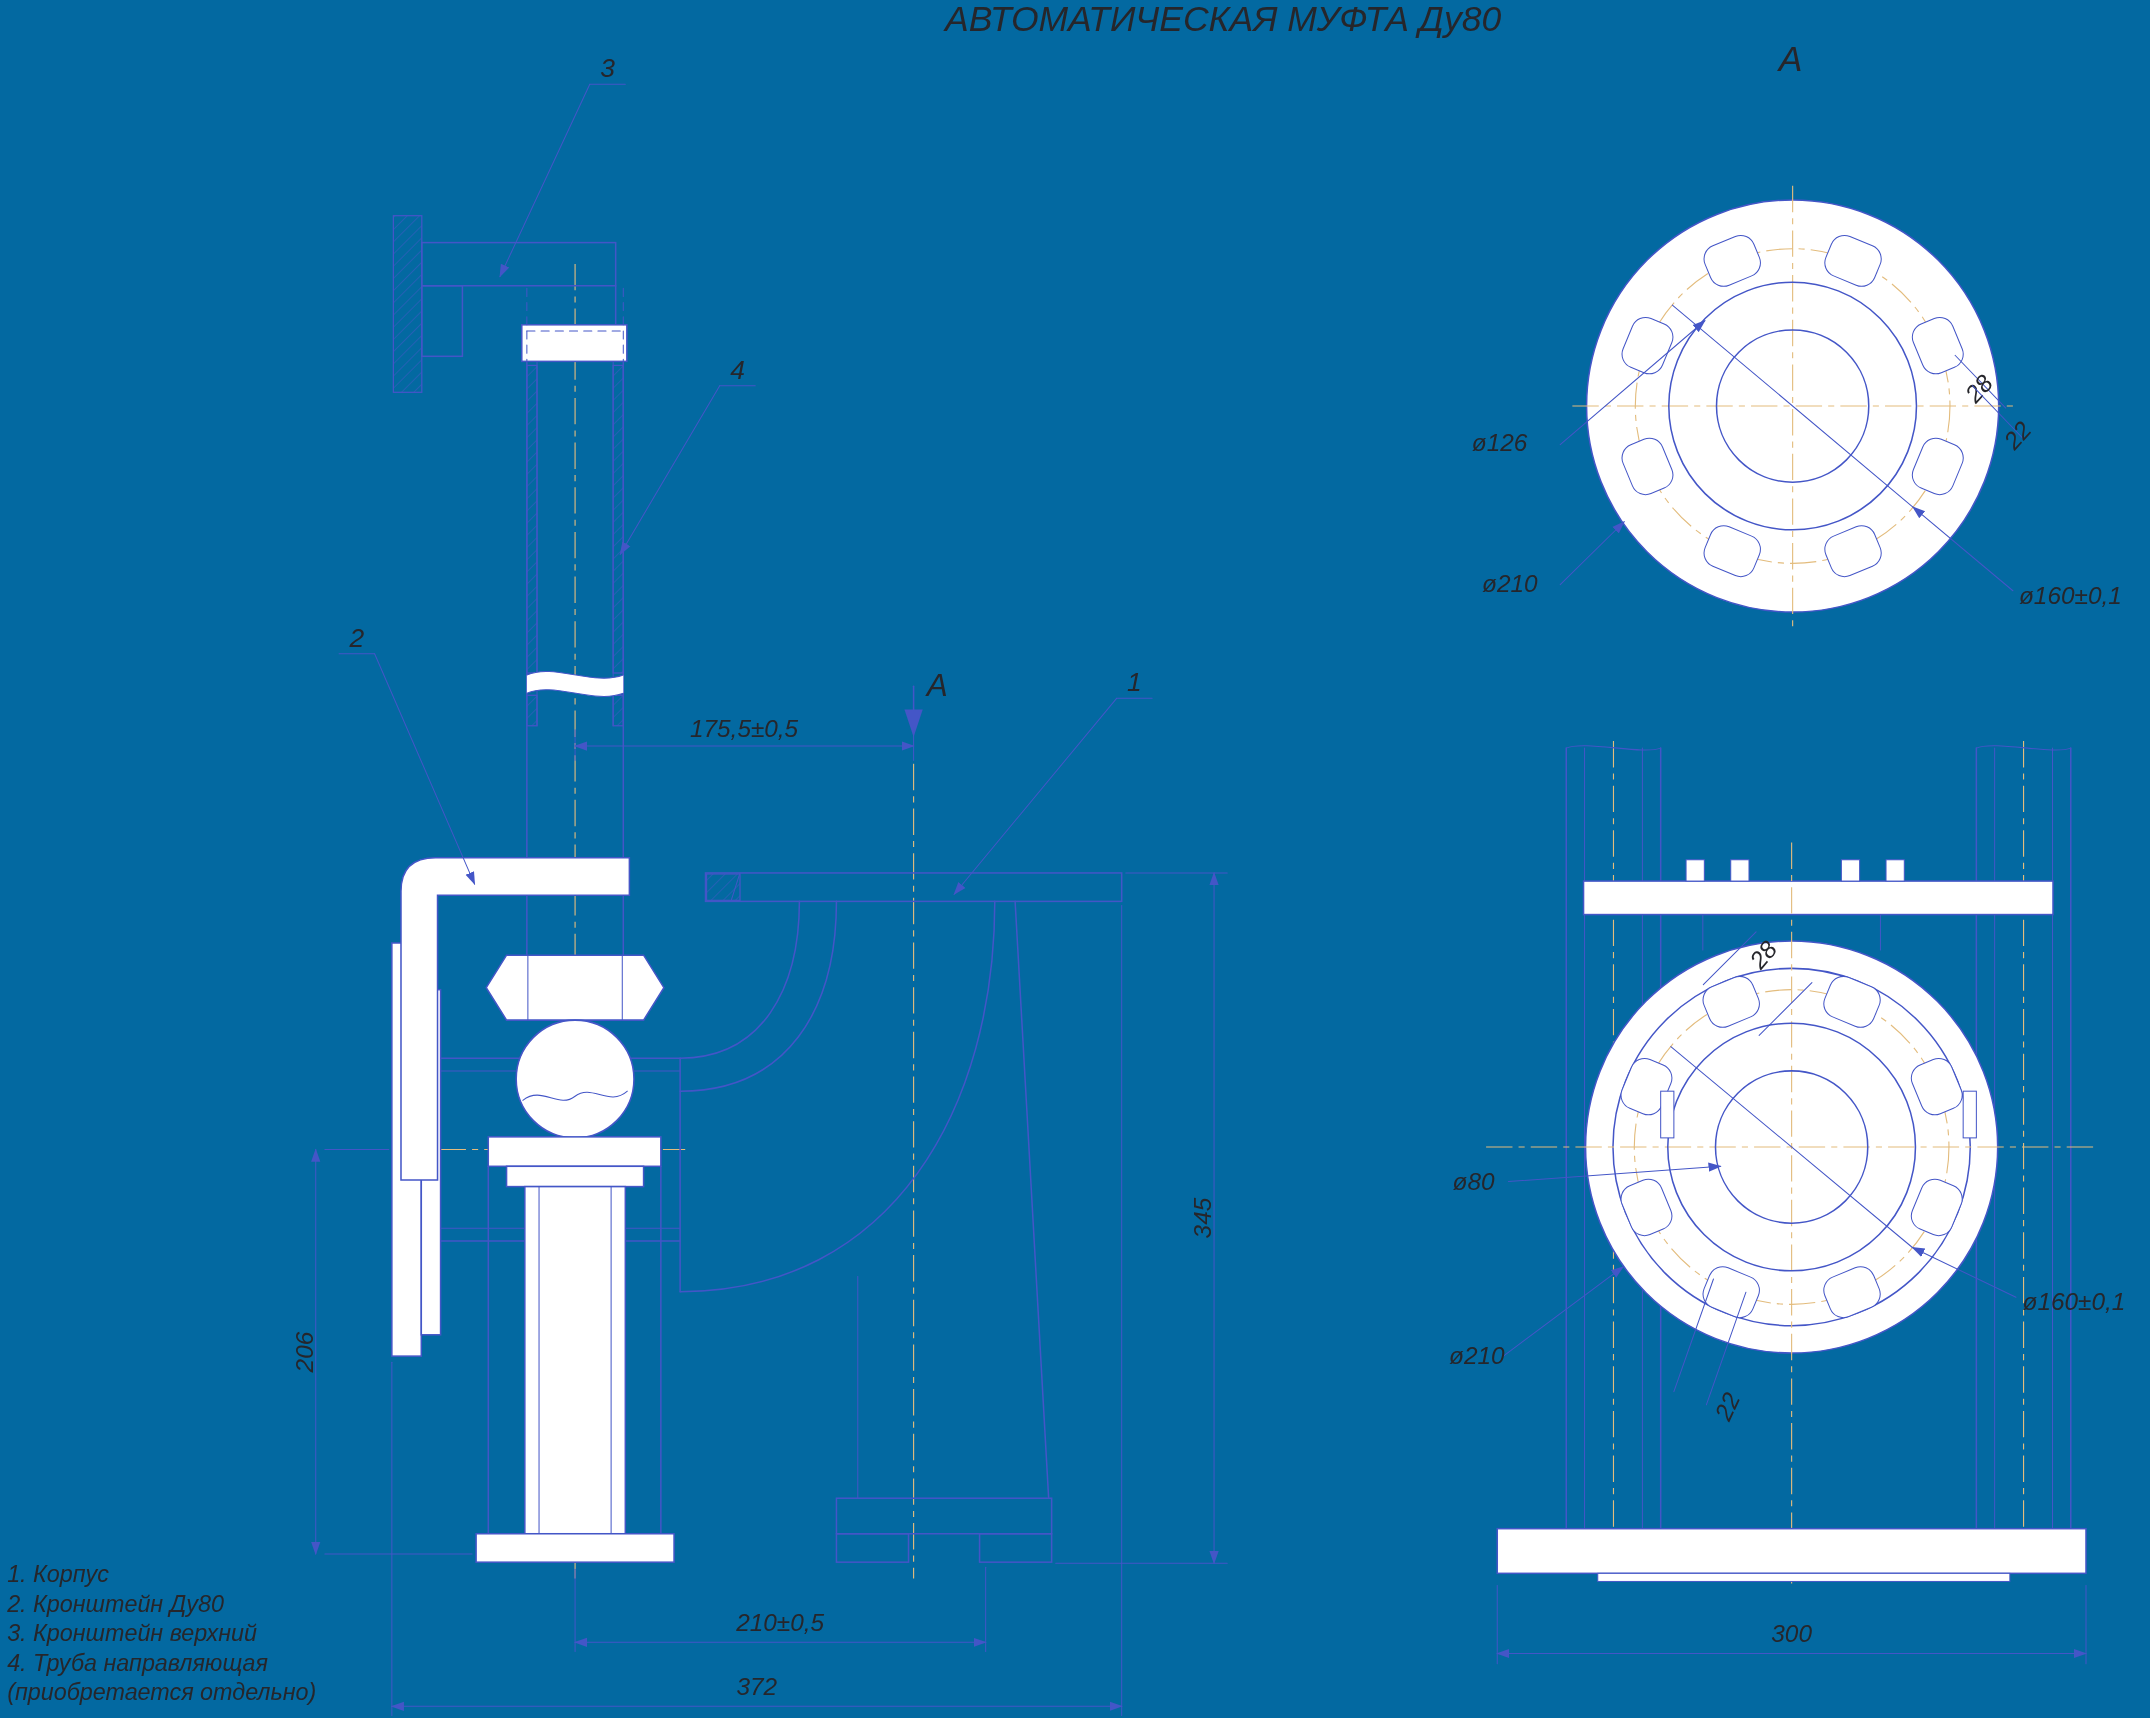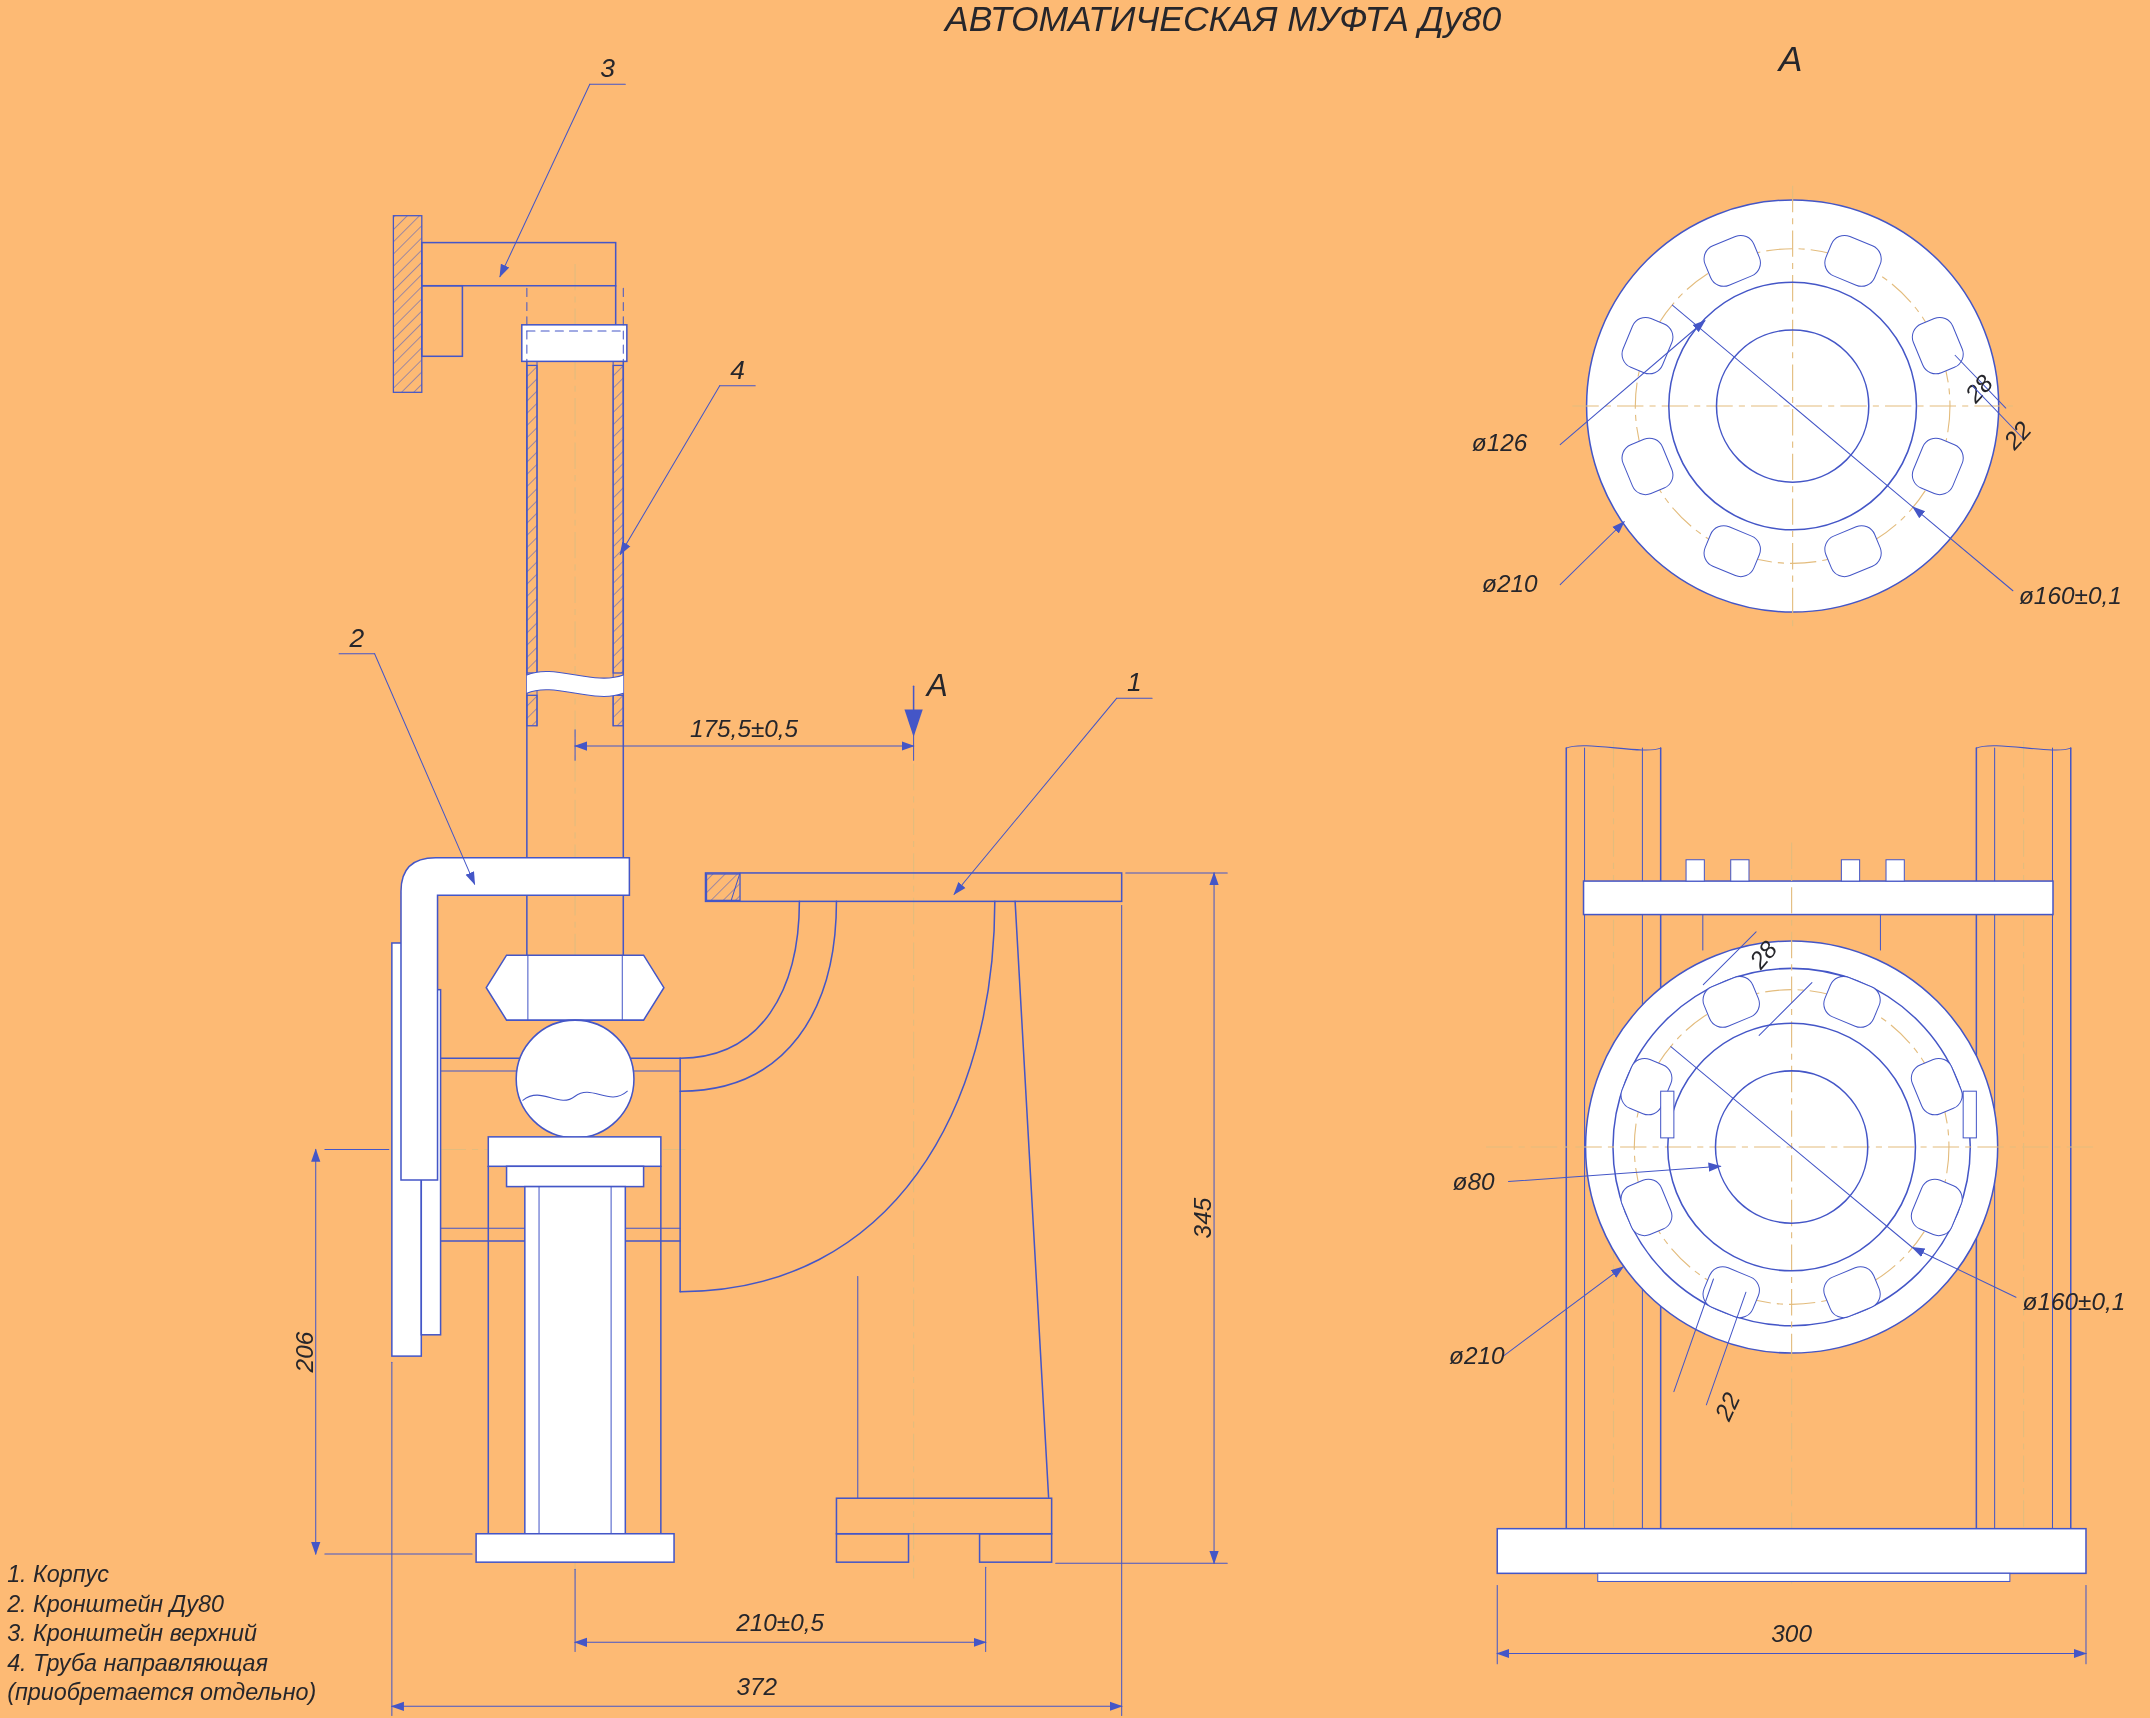--- a/index.html
+++ b/index.html
@@ -1,16 +1,16 @@
 <!DOCTYPE html>
 <html style="font-size:8px"><head>
 <meta charset="utf-8">
 <style>
   html,body{margin:0;padding:0;background:#ffffff;}
-  #drawing{position:relative;width:2151px;height:1719px;background:#fdba74;overflow:hidden;}
+  #drawing{position:relative;width:2151px;height:1719px;background:#0369a1;overflow:hidden;}
   svg{display:block;}
   text{font-family:"Liberation Sans",sans-serif;font-style:italic;fill:#26262b;}
   .t46{font-size:46px;}
   .t48{font-size:48px;}
   .t52{font-size:52px;}
   .t60{font-size:62px;}
   .t70{font-size:70px;}
   .s3{stroke:#4456c7;stroke-width:3;fill:none;stroke-linecap:round;}
   .s2{stroke:#4456c7;stroke-width:2;fill:none;stroke-linecap:round;}
   .w{fill:#ffffff;stroke:#4456c7;stroke-width:3;}

